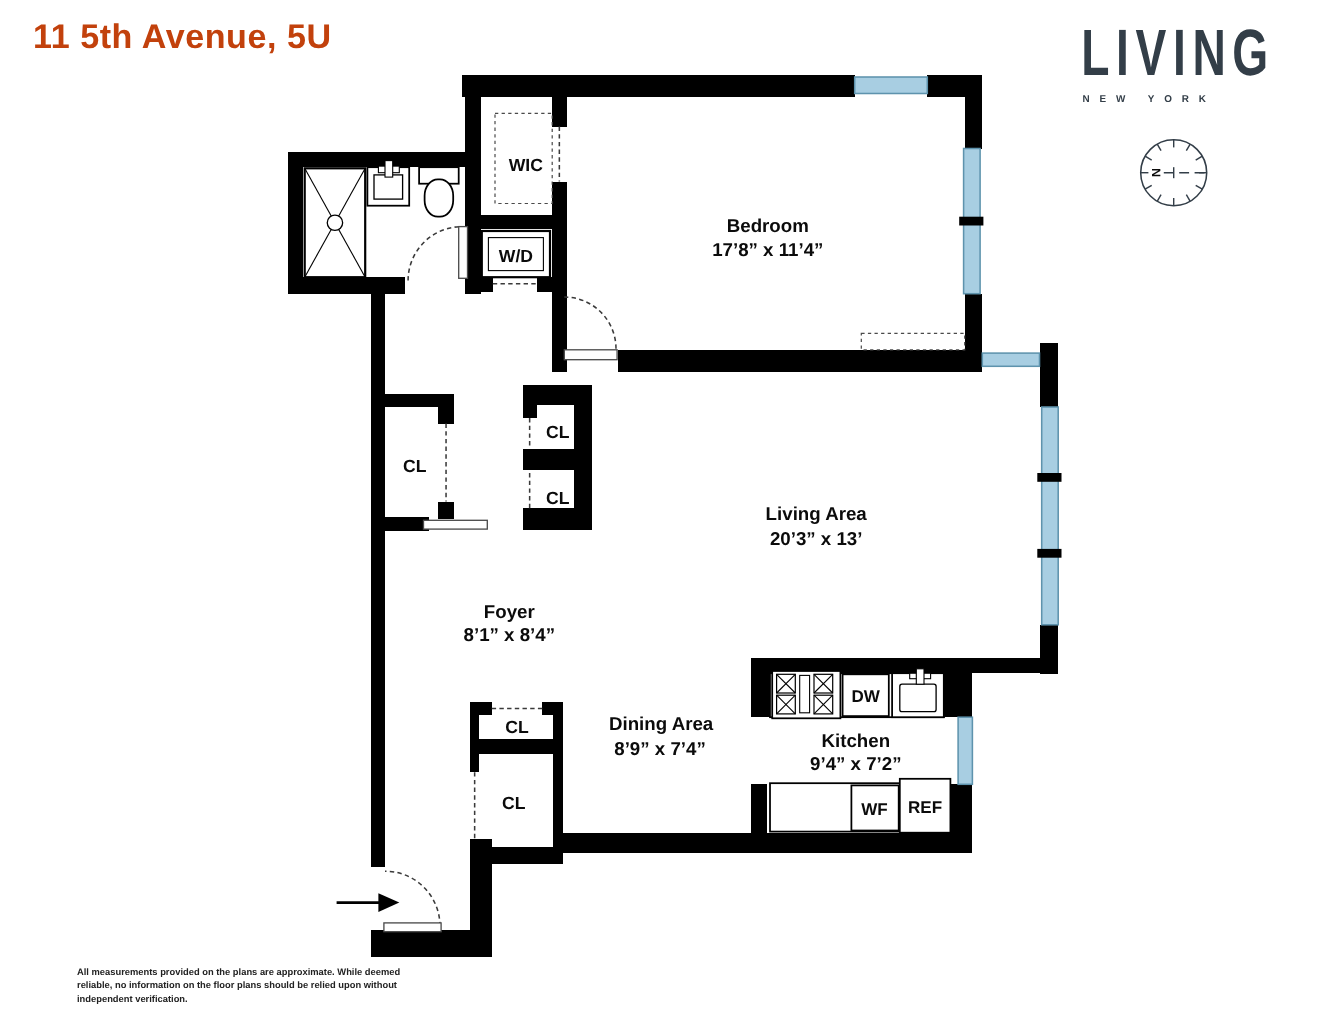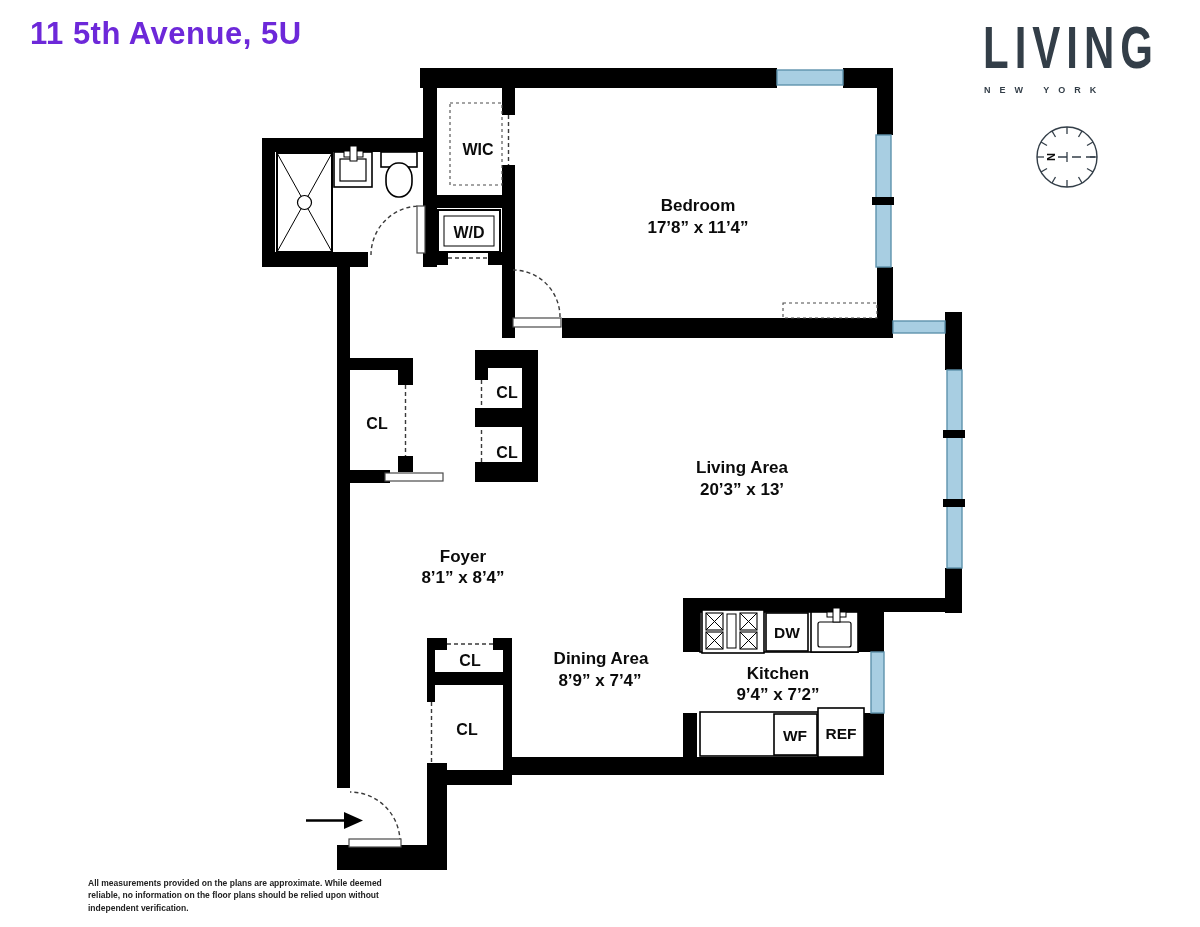--- a/index.html
+++ b/index.html
@@ -1,25 +1,25 @@
 <!DOCTYPE html>
 <html><head>
 <meta charset="utf-8">
 <style>
   html,body{margin:0;padding:0;background:#ffffff;}
   body{width:1200px;height:927px;position:relative;overflow:hidden;
        font-family:"Liberation Sans", sans-serif;}
   .title{position:absolute;left:30px;top:16px;font-size:31px;font-weight:700;
-         color:#6d28d9;letter-spacing:.5px;white-space:nowrap;}
+         color:#c2410c;letter-spacing:.5px;white-space:nowrap;}
   .logo-brand{position:absolute;left:975px;top:14px;width:186px;text-align:center;
         font-size:42px;font-weight:700;letter-spacing:6px;color:#333E48;
         transform:scaleY(1.42);transform-origin:center top;text-indent:6px;white-space:nowrap;}
   .logo-sub{position:absolute;left:975px;top:85px;width:186px;text-align:left;
         font-size:9px;font-weight:600;letter-spacing:9px;text-indent:9px;color:#333E48;}
-  .disclaimer{position:absolute;left:88px;top:877px;font-size:8.5px;font-weight:600;
+  .disclaimer{position:absolute;left:70px;top:877px;font-size:8.5px;font-weight:600;
         color:#222;line-height:12.4px;}
   svg#plan{position:absolute;left:0;top:0;}
   svg text{font-family:"Liberation Sans", sans-serif;font-weight:700;fill:#0b0b0b;}
   .wall{fill:#000;shape-rendering:crispEdges;}
   .win{fill:#A8CEE2;stroke:#5E93AD;stroke-width:1.4;}
   .mull{fill:#000;}
   .fix{fill:#fff;stroke:#000;}
   .dash{stroke:#3a3a3a;stroke-width:1.4;stroke-dasharray:4 3;fill:none;}
   .dashrect{stroke:#4a4a4a;stroke-width:1.1;stroke-dasharray:3 3;fill:none;}
   .leaf{fill:#fff;stroke:#4a4a4a;stroke-width:1.2;}

